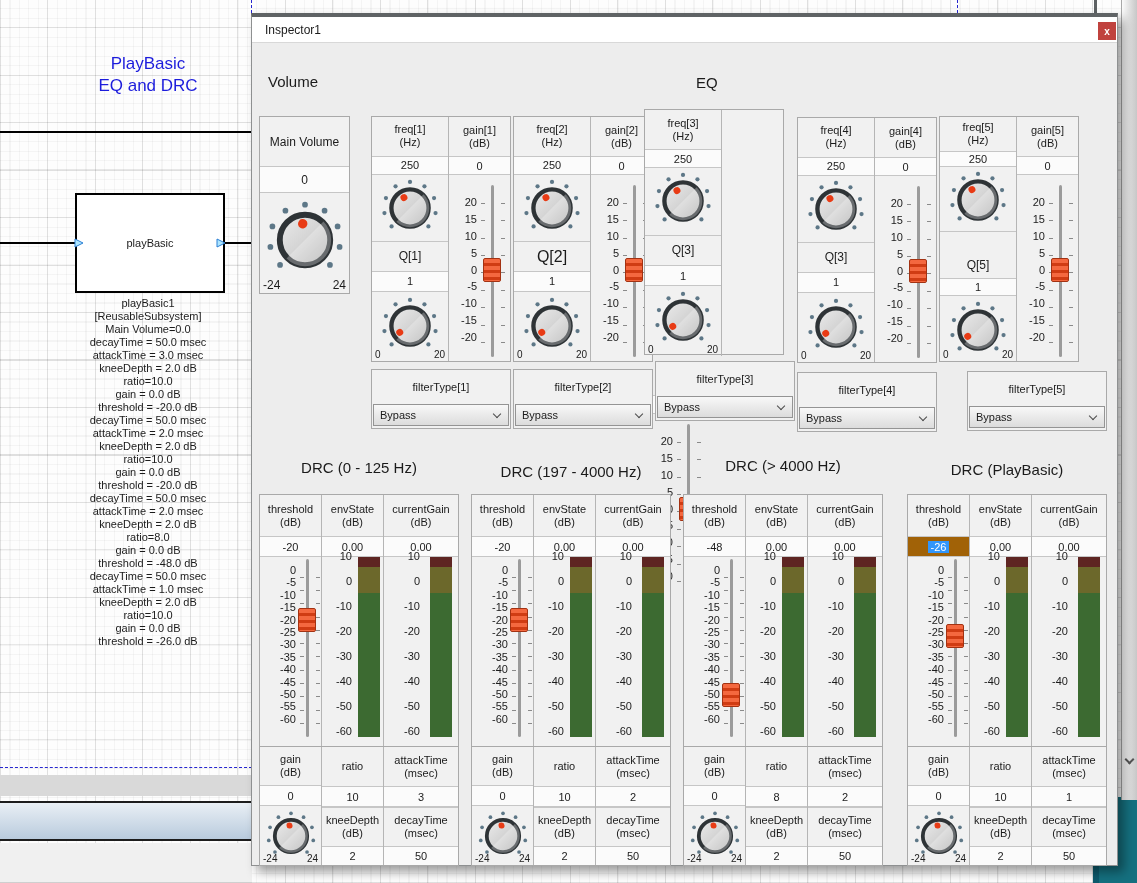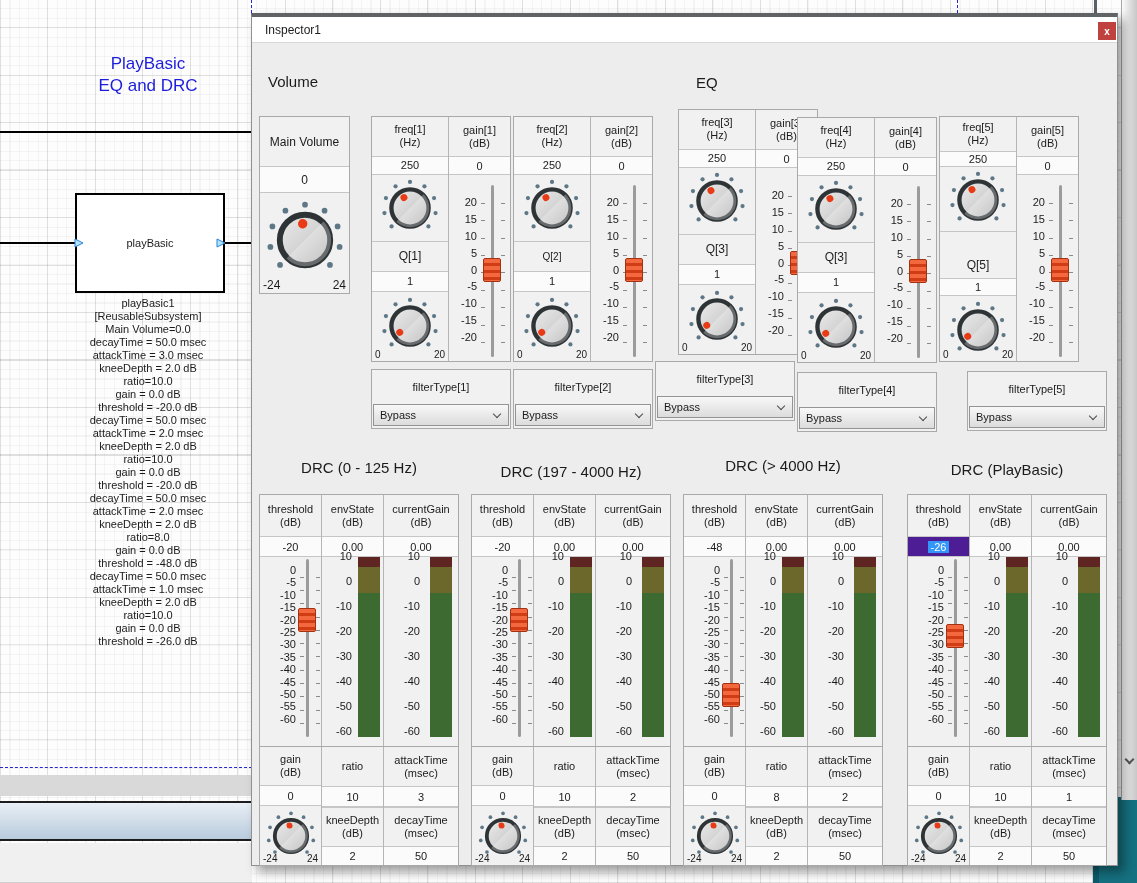--- a/index.html
+++ b/index.html
@@ -98,21 +98,21 @@
 .meter-scale{top:-6px;height:186px;}
 .m62{left:2px;width:28px;}
 .m74{left:6px;width:30px;}
 .bar{position:absolute;top:0;width:22px;height:180px;display:flex;flex-direction:column;}
 .b62{left:36px;}
 .b74{left:46px;}
 .seg-red{height:10px;background:#5e2522;}
 .seg-olive{height:26px;background:#6c682b;}
 .seg-green{flex:1;background:#3c6a31;}
 .sub .hdr{border-top:1px solid #c6c6c6;}
-.editing{background:#4c1d95;}
+.editing{background:#a16207;}
 .selhl{background:#3296fb;color:#fff;padding:0 3px;}
 </style>
 </head>
 <body>
 
 <svg width="0" height="0" style="position:absolute">
 <defs>
 <linearGradient id="kg" x1="0" y1="0" x2="1" y2="1">
 <stop offset="0" stop-color="#ececec"></stop>
         <stop offset="0.5" stop-color="#d4d4d4"></stop>
@@ -285,21 +285,21 @@
         </div>
       <div class="val v18">250</div>
       <div class="knobcell kc68">
           <svg class="knob" width="62" height="62" viewBox="0 0 100 100">
             <use href="#kb"></use>
             <g transform="rotate(-30 50 50)">
               <circle cx="50" cy="30.5" r="5.6" fill="#e83b15"></circle>
             </g>
           </svg>
         </div>
-      <div class="hdr h30" style="font-size:10px;">Q[2]</div>
+      <div class="hdr h30" style="font-size:16px;">Q[2]</div>
       <div class="val v20">1</div>
       <div class="knobcell kc70">
           <svg class="knob" width="62" height="62" viewBox="0 0 100 100">
             <use href="#kb"></use>
             <g transform="rotate(-122 50 50)">
               <circle cx="50" cy="30.5" r="5.6" fill="#e83b15"></circle>
             </g>
           </svg>
           <span class="mn">0</span>
           <span class="mx">20</span>
@@ -324,21 +324,21 @@
             <div>-20</div>
           </div>
         <div class="ticks tickline eq-t1"></div>
           <div class="ticks tickline eq-t2"></div>
         <div class="track eq-track"></div>
         <div class="handle eq-handle" style="top:83px;"></div>
       </div>
     </div>
   </div>
 
-  <div class="panel eq-band" style="left:426px;top:92px;">
+  <div class="panel eq-band" style="left:392px;top:92px;flex-direction:column;">
     <div class="colL">
       <div class="hdr h40">
           <div>freq[3]</div>
           <div>(Hz)</div>
         </div>
       <div class="val v18">250</div>
       <div class="knobcell kc68">
           <svg class="knob" width="62" height="62" viewBox="0 0 100 100">
             <use href="#kb"></use>
             <g transform="rotate(-30 50 50)">

